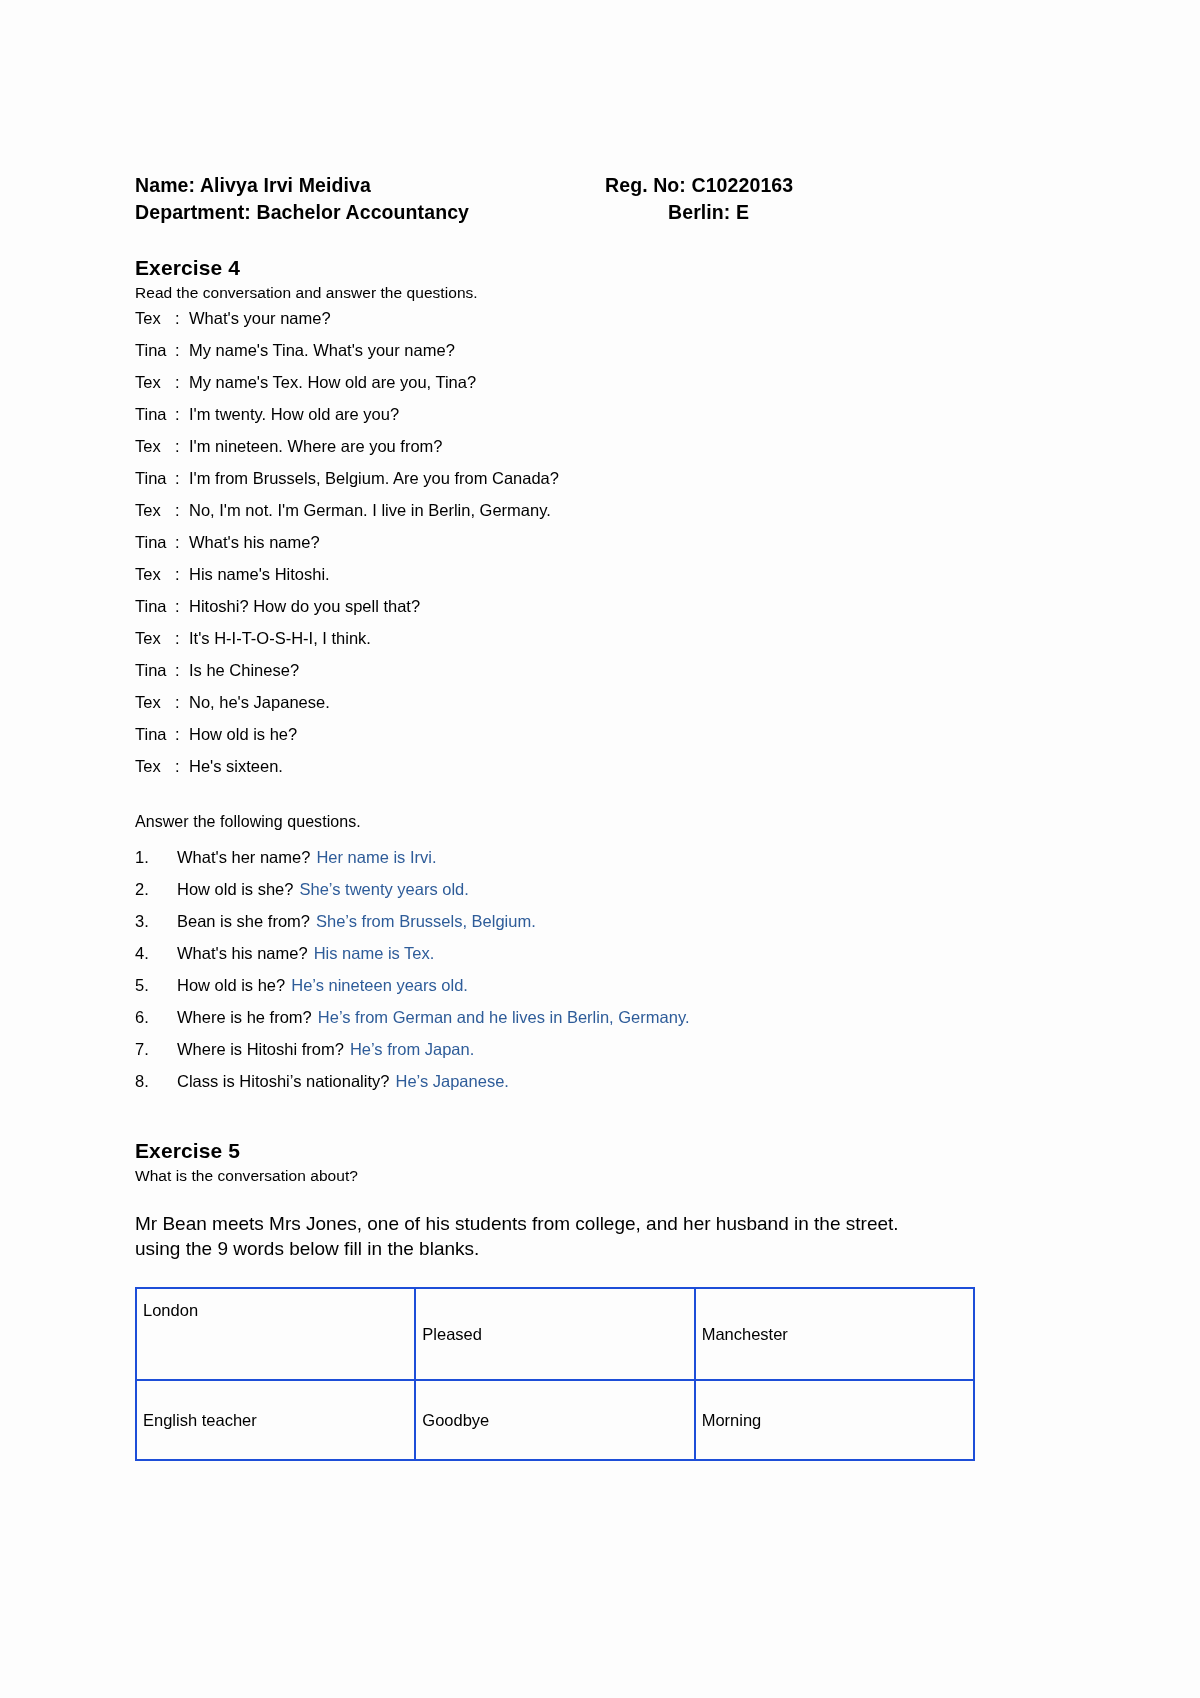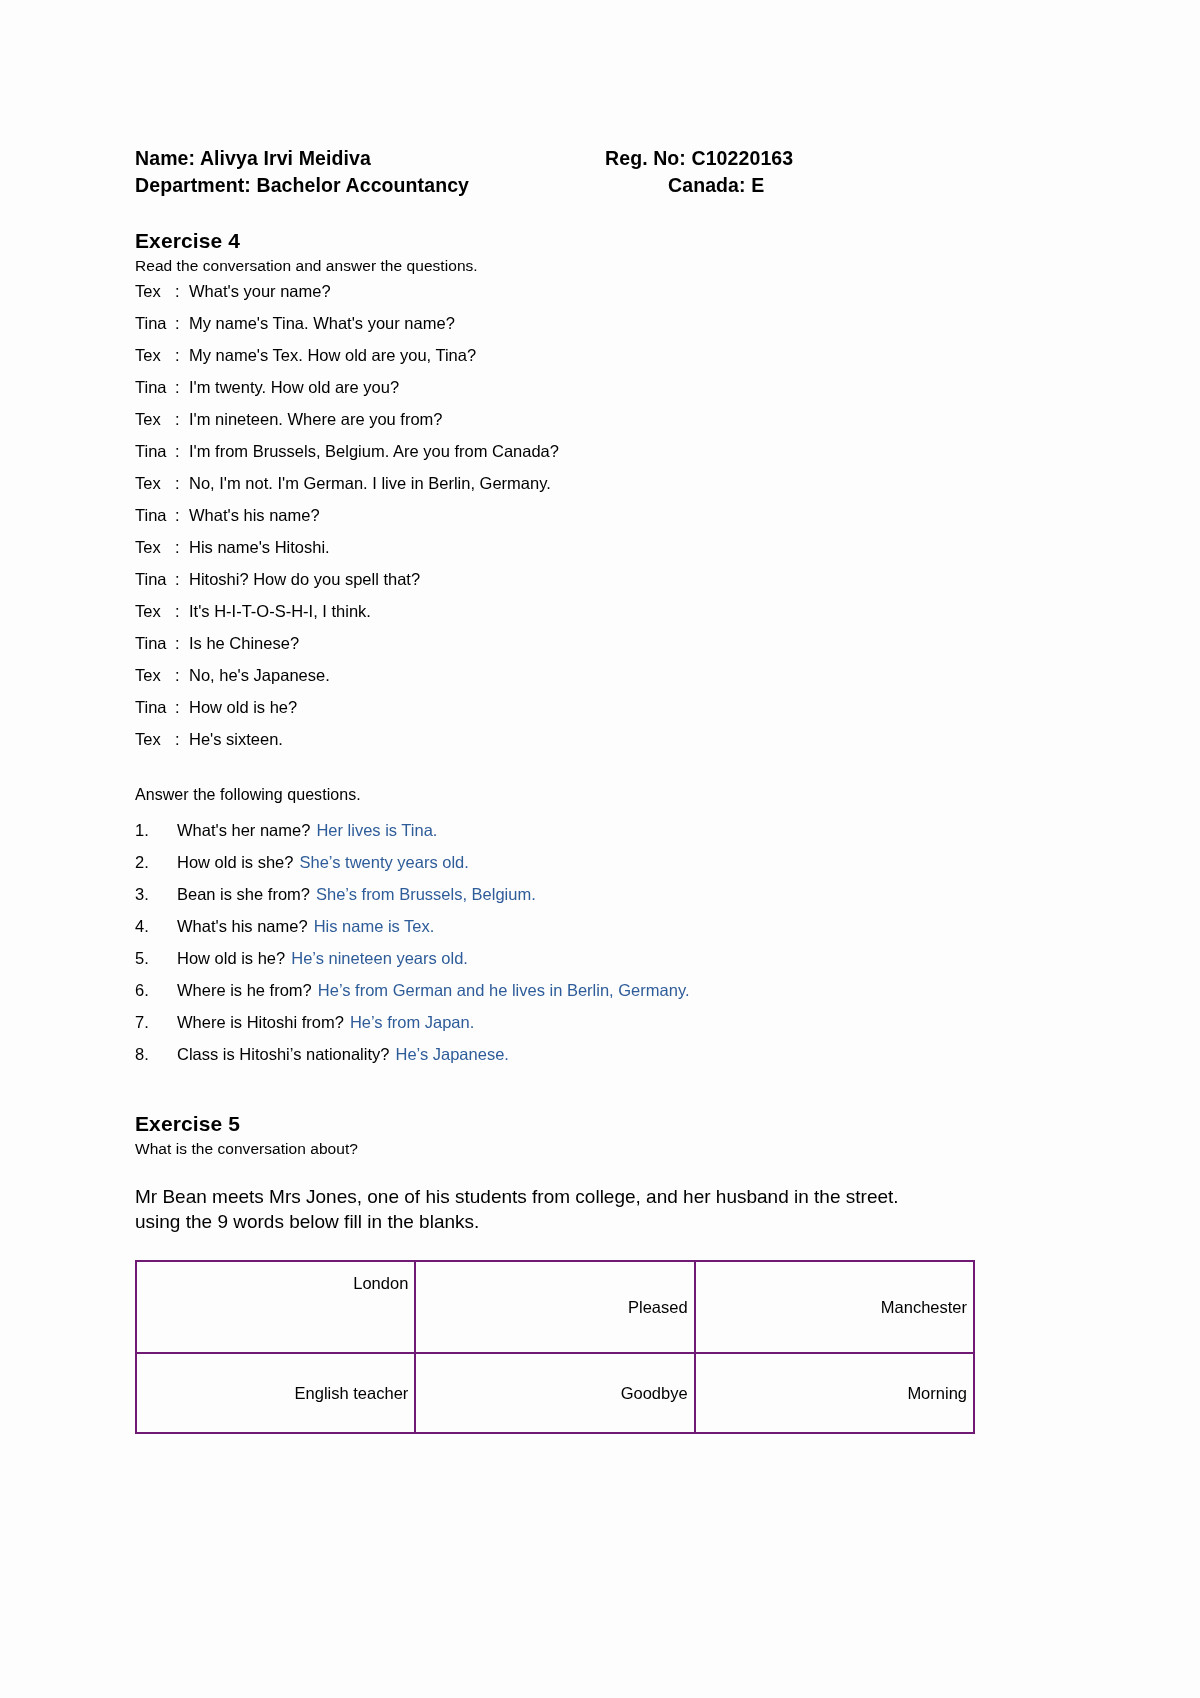--- a/index.html
+++ b/index.html
@@ -23,21 +23,21 @@
   #page-sheet {
     position: absolute;
     left: 0; top: 0;
     width: 1200px;
     height: 1698px;
     background: #fdfdfd;
   }
   #content {
     position: absolute;
     left: 135px;
-    top: 145px;
+    top: 172px;
     width: 850px;
   }
 
   
   .id-header {
     font-size: 19.5px;
     font-weight: bold;
     line-height: 27px;
     letter-spacing: 0.1px;
   }
@@ -123,24 +123,24 @@
   }
 
   
   table.word-table {
     margin-top: 26px;
     border-collapse: collapse;
     width: 840px;
     table-layout: fixed;
   }
   table.word-table td {
-    border: 2px solid #701a75;
+    border: 2px solid #1d4ed8;
     height: 78px;
     font-size: 16.5px;
-    text-align: right;
+    text-align: left;
     vertical-align: middle;
     padding: 0 6px;
   }
   table.word-table td.top-align {
     vertical-align: top;
     padding-top: 12px;
   }
 </style>
 </head>
 <body>
@@ -150,21 +150,21 @@
 
   <div id="content">
 
     <div class="id-header">
       <div class="id-row row-name">
         <span class="id-left">Name: Alivya Irvi Meidiva</span>
         <span class="id-right">Reg. No: C10220163</span>
       </div>
       <div class="id-row row-dept">
         <span class="id-left">Department: Bachelor Accountancy</span>
-        <span class="id-right">Canada: E</span>
+        <span class="id-right">Berlin: E</span>
       </div>
     </div>
 
     <div class="ex-title">Exercise 4</div>
     <div class="ex-sub">Read the conversation and answer the questions.</div>
 
     <div class="dialogue">
 
       <div class="d-line">
         <span class="d-speaker">Tex</span>
@@ -257,21 +257,21 @@
       </div>
 
     </div>
 
     <div class="answers">
       <div class="block-title answers-title">Answer the following questions.</div>
 
       <div class="a-line">
         <span class="a-num">1.</span>
         <span class="a-q">What's her name?</span>
-        <span class="a-ans">Her lives is Tina.</span>
+        <span class="a-ans">Her name is Irvi.</span>
       </div>
 
       <div class="a-line">
         <span class="a-num">2.</span>
         <span class="a-q">How old is she?</span>
         <span class="a-ans">She’s twenty years old.</span>
       </div>
 
       <div class="a-line">
         <span class="a-num">3.</span>

